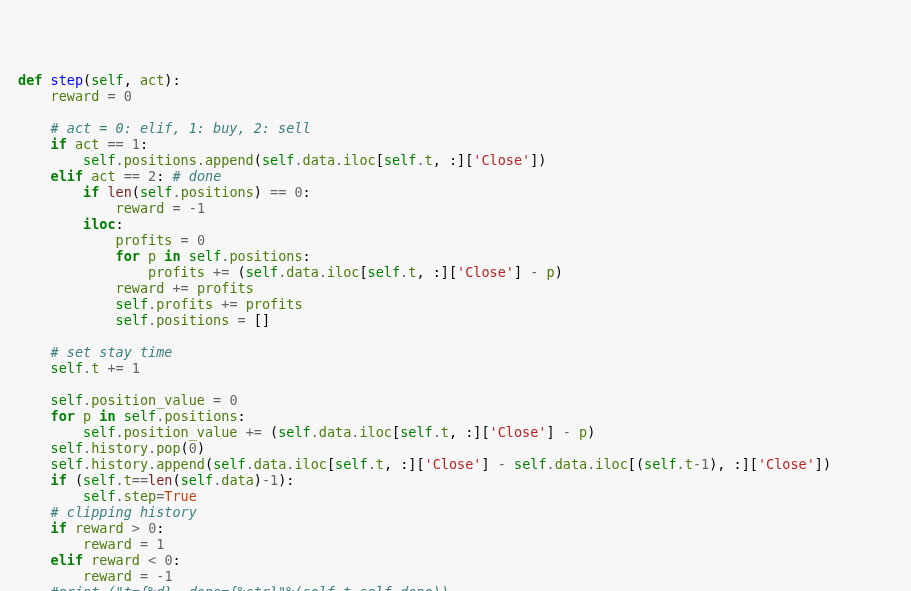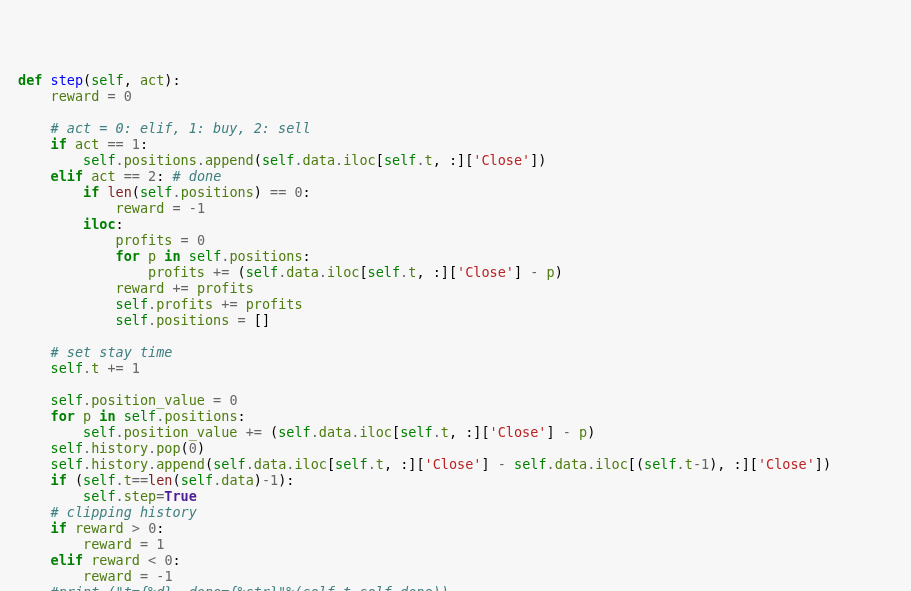--- a/index.html
+++ b/index.html
@@ -13,21 +13,21 @@
     white-space: pre;
   }
   .kw   { color: #008000; font-weight: bold; }
   .nm   { color: #4d7c0f; }
   .nmf  { color: #0000ff; margin-top: 11px; }
   .sf   { color: #008000; }
   .op   { color: #666666; }
   .num  { color: #666666; }
   .str  { color: #BA2121; }
   .cmt  { color: #408080; font-style: italic; }
-  .bval { color: #4c1d95; font-weight: bold; }
+  .bval { color: #c2410c; font-weight: normal; }
   .bltn { color: #7f1d1d; }
 </style>
 </head>
 <body>
 
 
 
 <div><span class="kw">def</span> <span class="nmf">step</span>(<span class="sf">self</span>, <span class="nm">act</span>):
     <span class="nm">reward</span> <span class="op">=</span> <span class="num">0</span>
 

